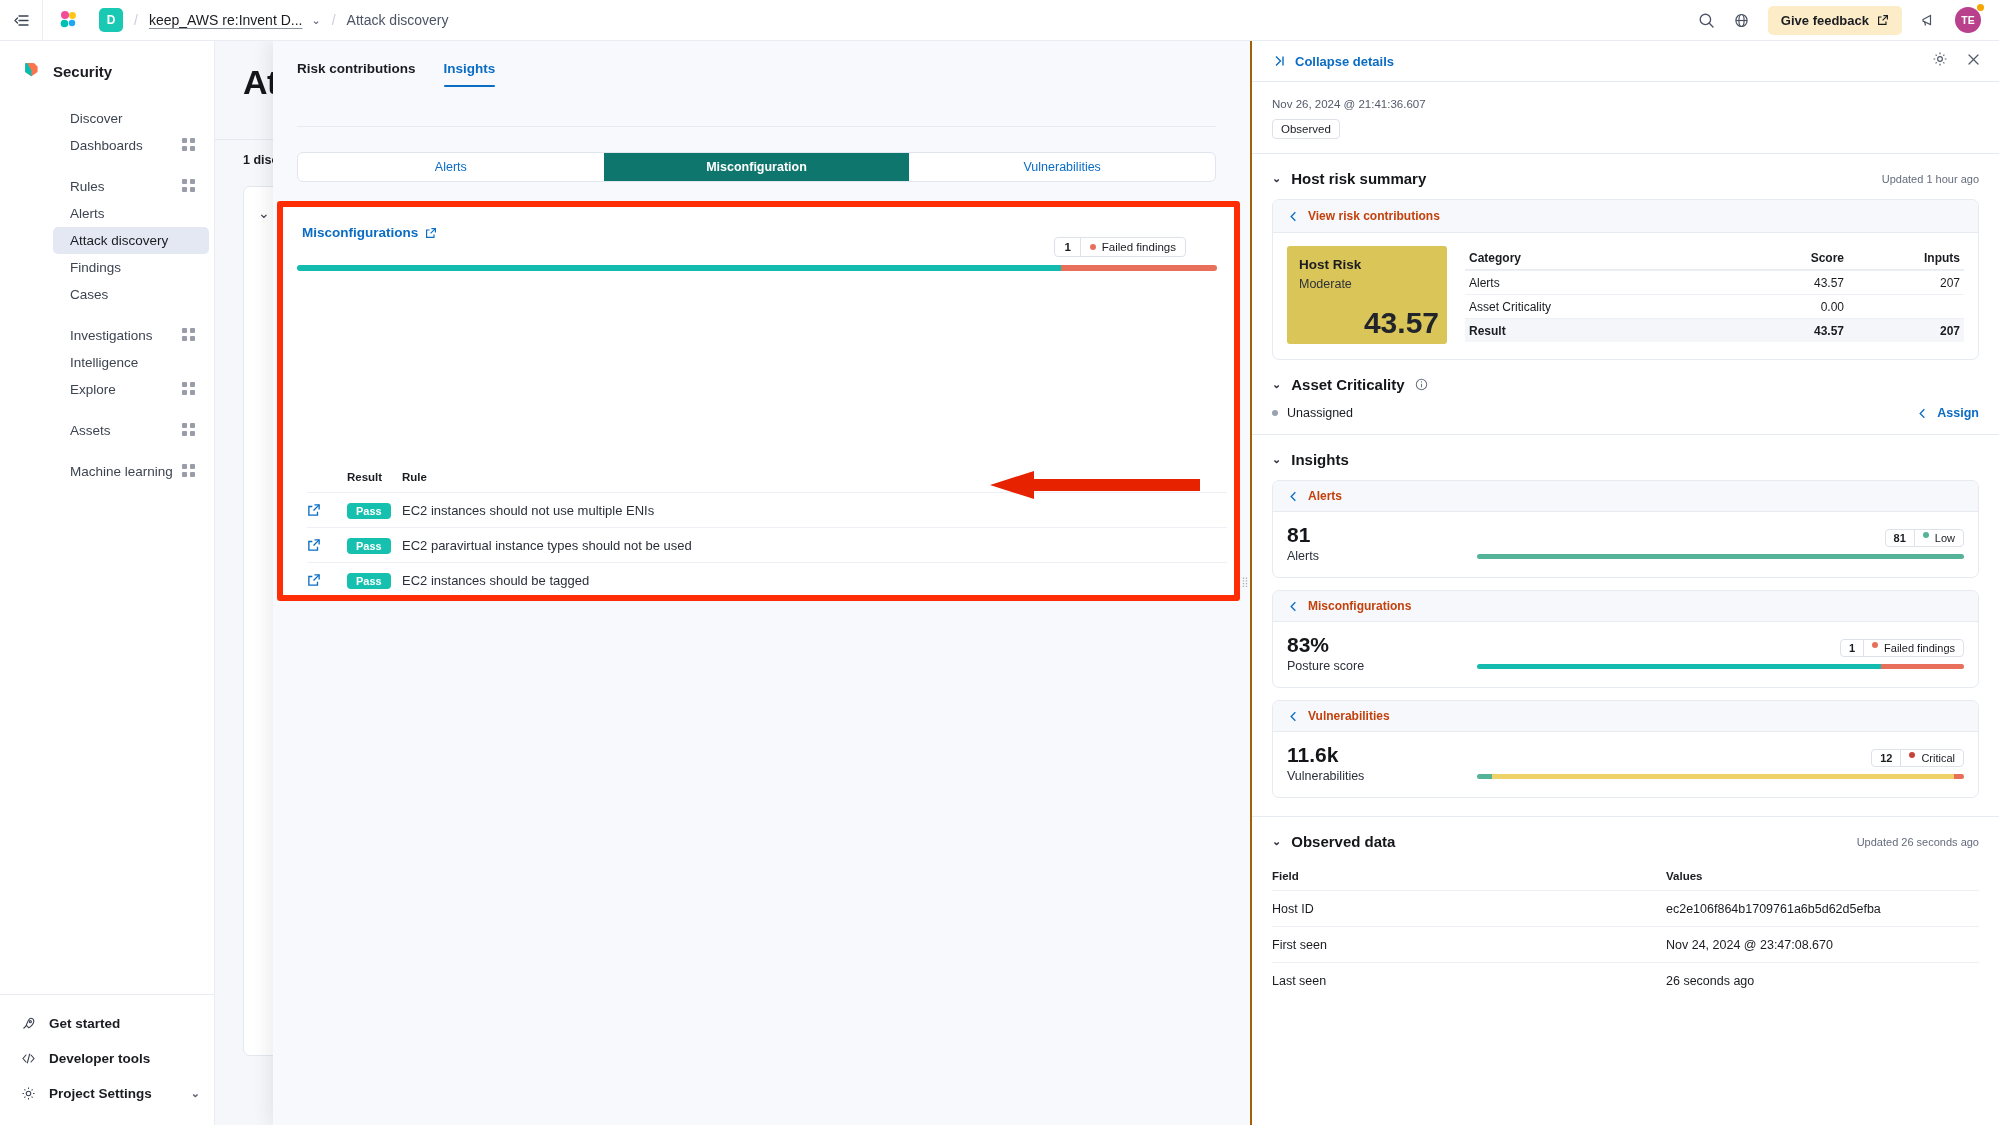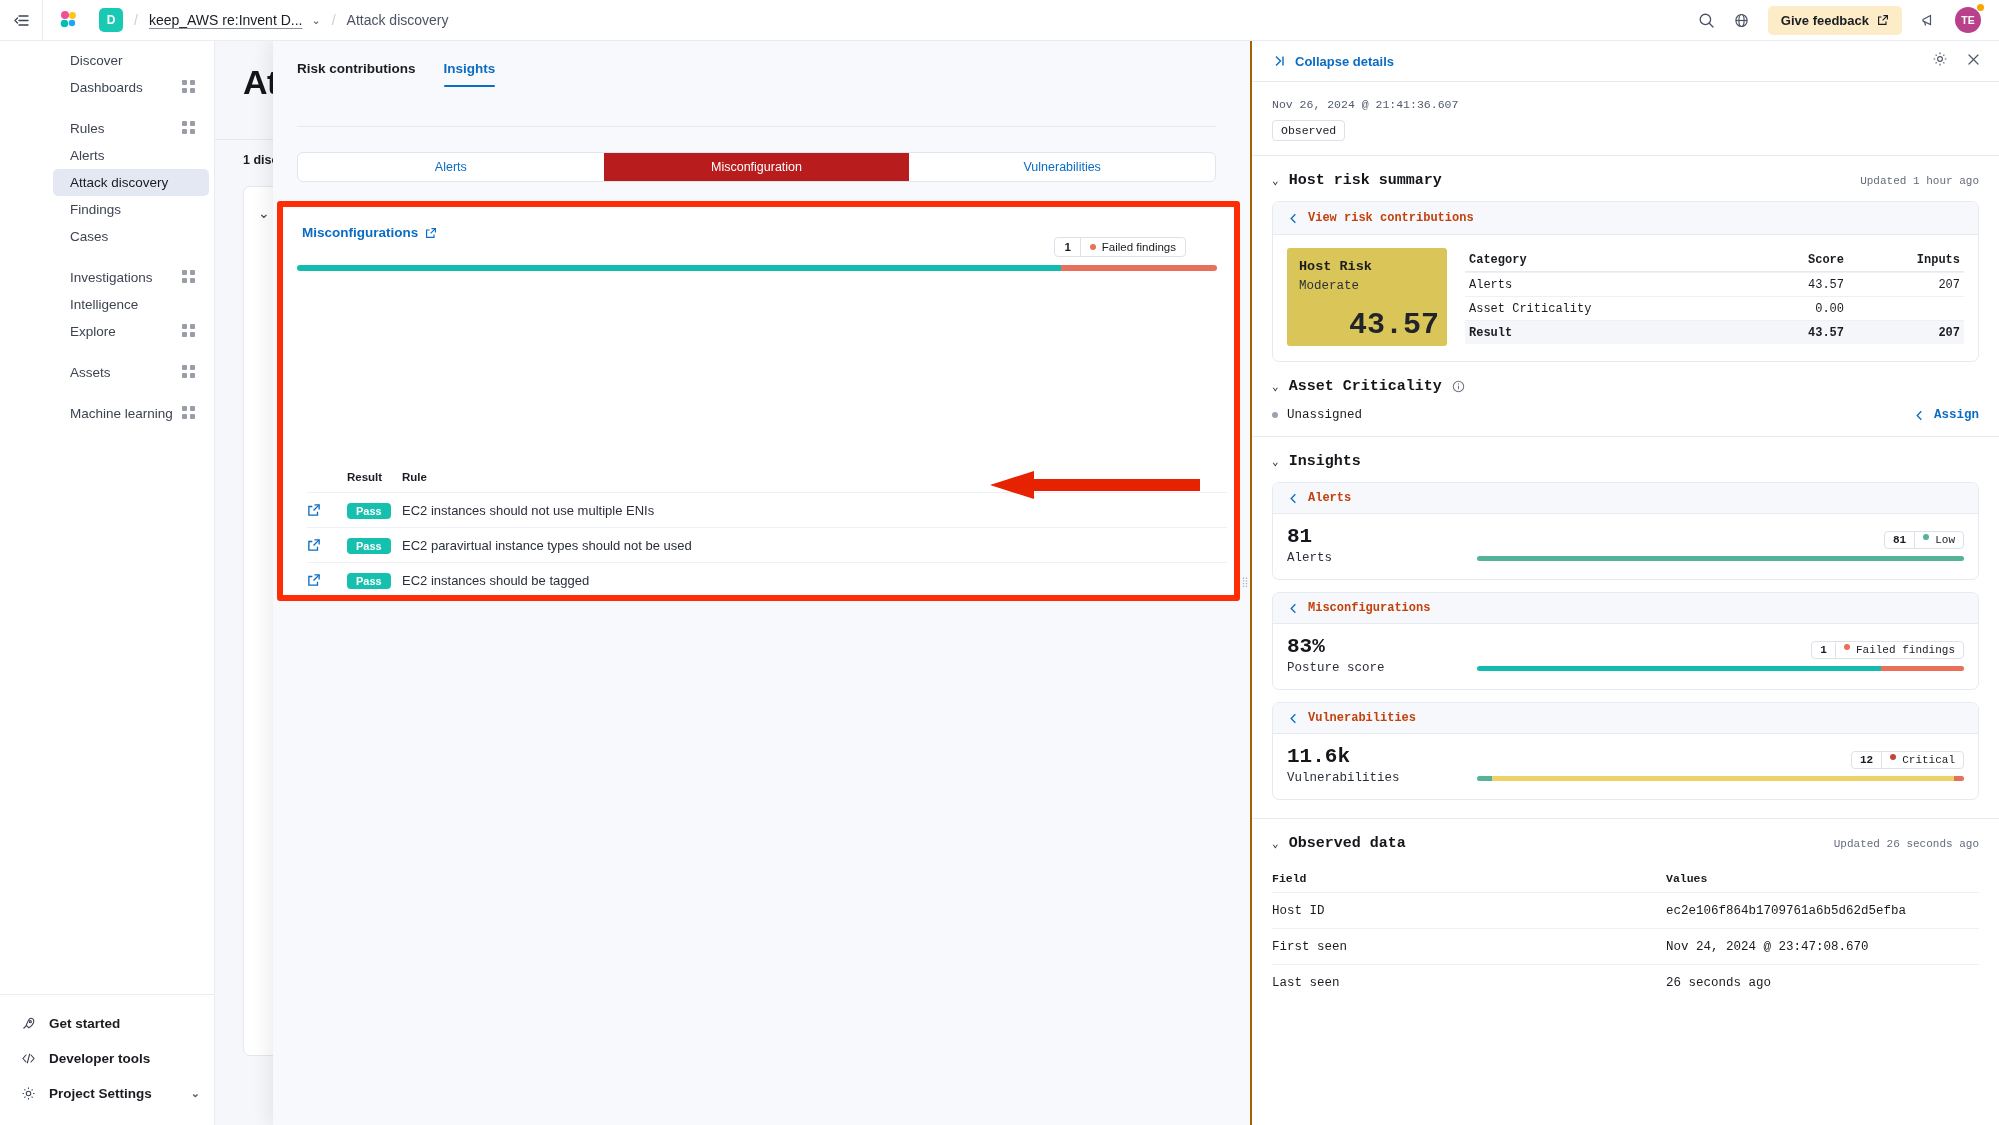--- a/index.html
+++ b/index.html
@@ -127,21 +127,21 @@
 
   
   .seg {
     position:absolute; top: 111px; left: 24px; width: 919px; height: 30px;
     background:#fff; border:1px solid #E0E5EE; border-radius:6px; display:flex; overflow:hidden;
   }
   .seg-btn {
     flex:1; display:flex; align-items:center; justify-content:center;
     font-size:12.5px; color:#0B6CC4; cursor:pointer; font-weight:400;
   }
-  .seg-btn.active { background:#b91c1c; color:#fff; font-weight:400;text-align:center; }
+  .seg-btn.active { background:#0f766e; color:#fff; font-weight:700;text-align:center; }
 
   
   .hl-box {
     position:absolute; top: 160px; left: 4px; width: 963px; height: 400px;
     border: 6px solid #FF2D06; border-radius: 3px; z-index: 5; pointer-events:none;
   }
   .panel {
     position:absolute; top: 166px; left: 10px; width: 951px; height: 388px;
     background:#fff; border-radius: 3px; overflow:hidden;
   }
@@ -179,21 +179,21 @@
   
   .red-arrow { position:absolute; left: 717px; top: 429px; width: 210px; height: 30px; z-index: 8; }
 
   
   .rp-head {
     height: 41px; display:flex; align-items:center; padding: 0 18px 0 20px;
     border-bottom:1px solid #E6EAF1;
   }
   .rp-collapse { display:flex; align-items:center; gap:9px; color:#0B6CC4; font-size:13px; font-weight:700; cursor:pointer; }
   .rp-head-right { margin-left:auto; display:flex; align-items:center; gap:18px; color:#525a6a; }
-  .rp-body { padding: 0 20px 0 20px; height: 1043px; overflow:hidden;font-family:Liberation Mono, monospace; }
+  .rp-body { padding: 0 20px 0 20px; height: 1043px; overflow:hidden; }
   .rp-ts { font-size:11.5px; color:#525a6a; padding-top: 16px; }
   .rp-host {
     display:flex; align-items:center; gap:9px; margin-top: 9px;
     font-size:22px; font-weight:800; color:#0B6CC4; cursor:pointer;
   }
   .rp-chips { margin-top: 9px; }
   .chip {
     display:inline-flex; align-items:center; border:1px solid #DCE1EA; border-radius:4px;
     padding: 3px 8px; font-size:11.5px; color:#1a1c21; background:#fff;
   }
@@ -302,20 +302,30 @@
         <svg width="17" height="17" viewBox="0 0 17 17" fill="none" stroke="#4b5364" stroke-width="1.2">
           <path d="M3 7.5 L10.5 3.5 V12.5 L3 9 Z"></path>
             <path d="M4.5 9.5 L5.5 13.5"></path>
           </svg>
       </span>
       <span class="tb-avatar">TE</span>
     </div>
   </div>
 
   <div class="sidebar">
+    <div class="sb-head">
+      <span>
+        <svg width="19" height="19" viewBox="0 0 19 19">
+          <path d="M3.2 3.2 H12 L15.6 6.8 V12 L9.4 16.2 L3.2 12 Z" fill="#FA744E"></path>
+          <path d="M3.2 3.2 H9.4 V16.2 L3.2 12 Z" fill="#00BFB3"></path>
+          <path d="M5.2 3.2 H12 L15.6 6.8 L9.4 10.6 Z" fill="#FA744E"></path>
+        </svg>
+      </span>
+      <span class="sb-head-title">Security</span>
+    </div>
     <div class="sb-nav" id="sidebar-nav">
         <div class="sb-item">
           <span class="sb-label">Discover</span>
         </div>
         <div class="sb-item">
           <span class="sb-label">Dashboards</span>
           <span class="grid-icon"><svg width="13" height="13" viewBox="0 0 13 13" fill="#5a6272">
               <rect x="0" y="0" width="5" height="5" rx="1"></rect>
               <rect x="8" y="0" width="5" height="5" rx="1"></rect>
               <rect x="0" y="8" width="5" height="5" rx="1"></rect>

